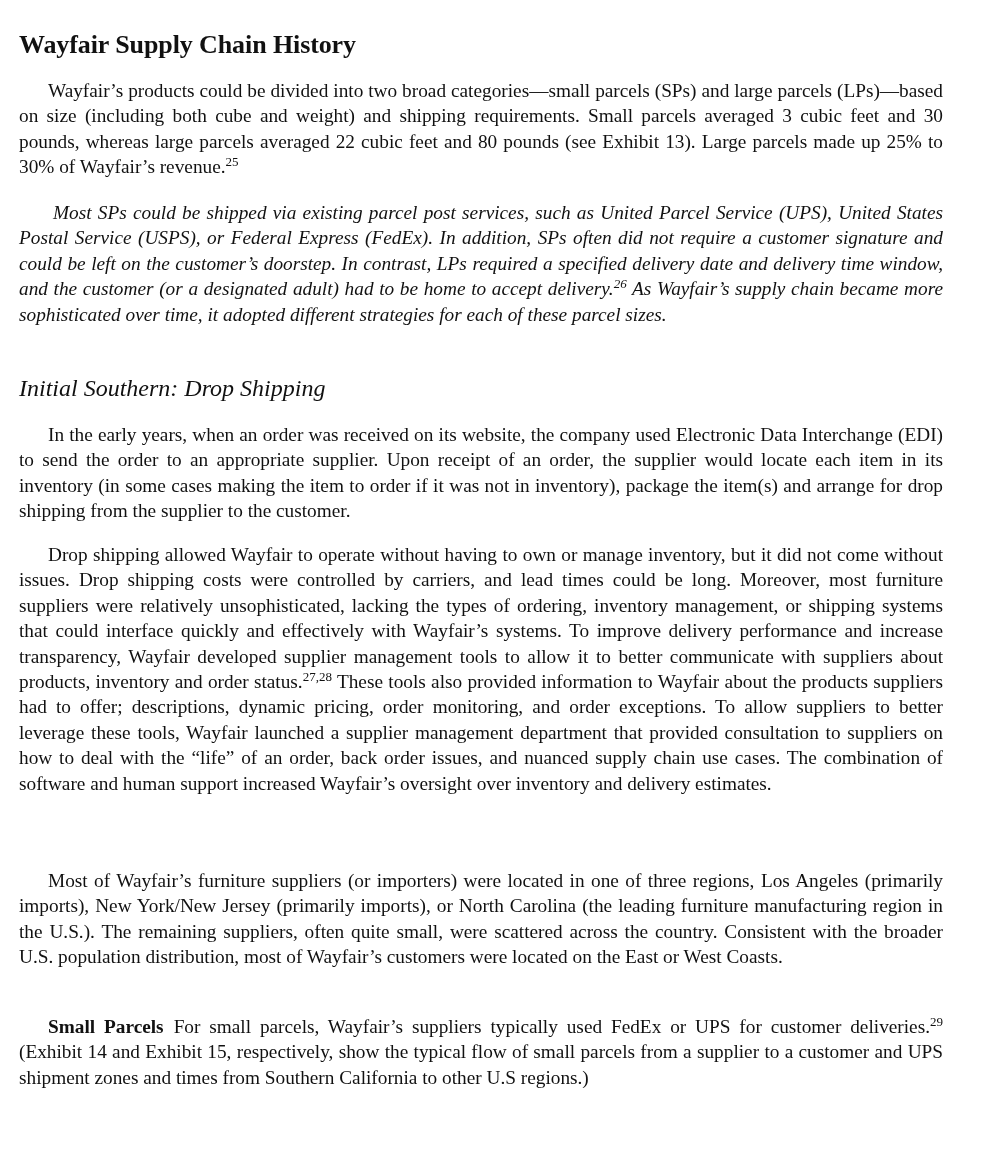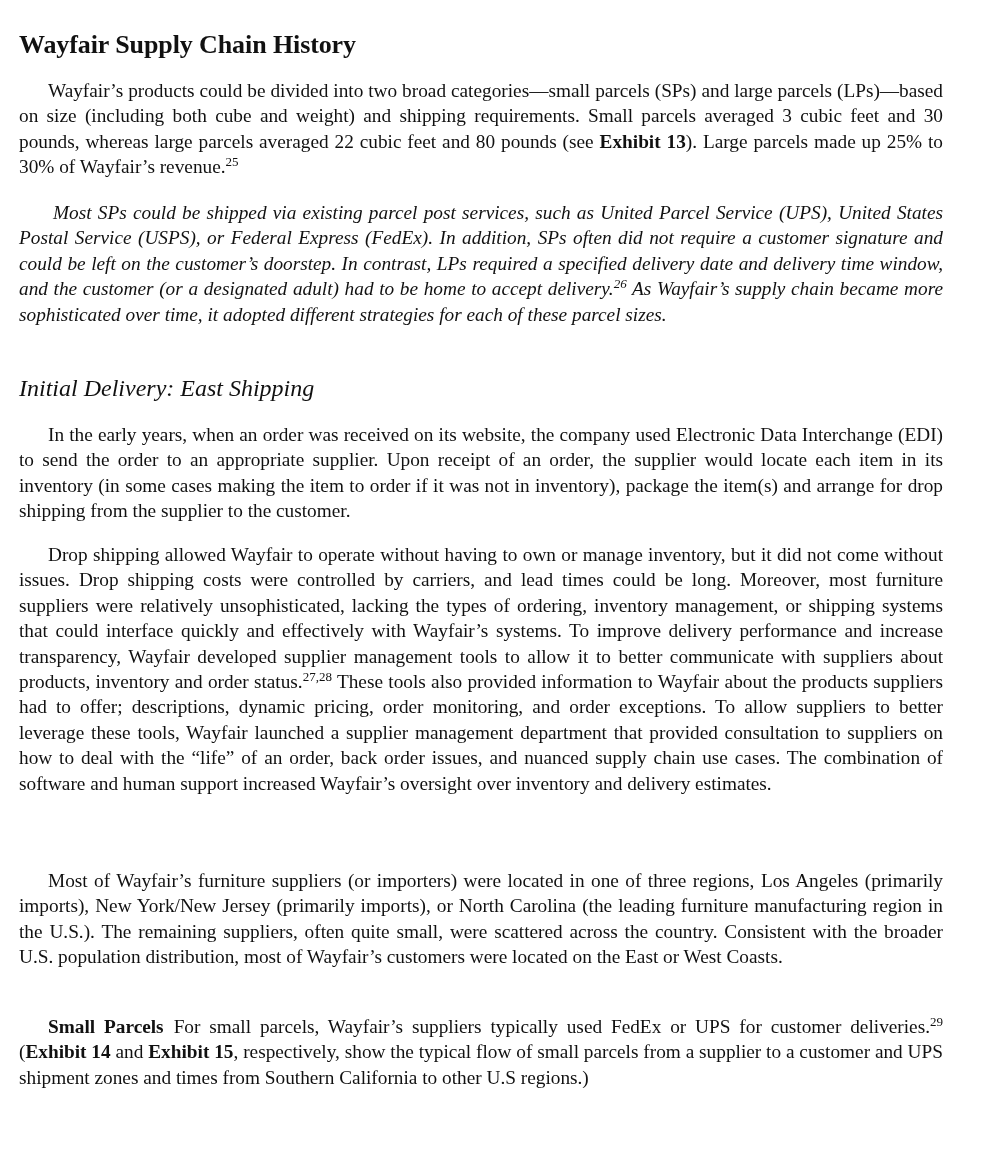--- a/index.html
+++ b/index.html
@@ -20,34 +20,34 @@
     text-align: justify; text-indent: 29px;
     hyphens: none;
   }
   .para.indent2 { text-indent: 34px; font-style: italic; }
   .para sup { font-size: 13px; line-height: 0; vertical-align: 7px; }
   .subhead {
     position: absolute; left: 19px; top: 372px; margin: 0;
     font-size: 24px; font-style: italic; font-weight: normal; line-height: 32px;
   }
   .runin { font-weight: bold; margin-right: 10px; }
-  b { font-weight: bold; }
+  b { font-weight: normal; }
 </style>
 </head>
 <body>
 
 <div class="page">
 
   <h1 class="title">Wayfair Supply Chain History</h1>
 
   <p class="para" style="top:78px;"><span>Wayfair’s products could be divided into two broad categories—small parcels (SPs) and large parcels (LPs)—based on size (including both cube and weight) and shipping requirements. Small parcels averaged 3 cubic feet and 30 pounds, whereas large parcels averaged 22 cubic feet and 80 pounds (see </span><b>Exhibit 13</b><span>). Large parcels made up 25% to 30% of Wayfair’s revenue.</span><sup>25</sup></p>
 
   <p class="para indent2" style="top:200px;"><span>Most SPs could be shipped via existing parcel post services, such as United Parcel Service (UPS), United States Postal Service (USPS), or Federal Express (FedEx). In addition, SPs often did not require a customer signature and could be left on the customer’s doorstep. In contrast, LPs required a specified delivery date and delivery time window, and the customer (or a designated adult) had to be home to accept delivery.</span><sup>26</sup><span> As Wayfair’s supply chain became more sophisticated over time, it adopted different strategies for each of these parcel sizes.</span></p>
 
-  <h2 class="subhead">Initial Delivery: East Shipping</h2>
+  <h2 class="subhead">Initial Southern: Drop Shipping</h2>
 
   <p class="para" style="top:422px;"><span>In the early years, when an order was received on its website, the company used Electronic Data Interchange (EDI) to send the order to an appropriate supplier. Upon receipt of an order, the supplier would locate each item in its inventory (in some cases making the item to order if it was not in inventory), package the item(s) and arrange for drop shipping from the supplier to the customer.</span></p>
 
   <p class="para" style="top:542px;"><span>Drop shipping allowed Wayfair to operate without having to own or manage inventory, but it did not come without issues. Drop shipping costs were controlled by carriers, and lead times could be long. Moreover, most furniture suppliers were relatively unsophisticated, lacking the types of ordering, inventory management, or shipping systems that could interface quickly and effectively with Wayfair’s systems. To improve delivery performance and increase transparency, Wayfair developed supplier management tools to allow it to better communicate with suppliers about products, inventory and order status.</span><sup>27,28</sup><span> These tools also provided information to Wayfair about the products suppliers had to offer; descriptions, dynamic pricing, order monitoring, and order exceptions. To allow suppliers to better leverage these tools, Wayfair launched a supplier management department that provided consultation to suppliers on how to deal with the “life” of an order, back order issues, and nuanced supply chain use cases. The combination of software and human support increased Wayfair’s oversight over inventory and delivery estimates.</span></p>
 
   <p class="para" style="top:868px;"><span>Most of Wayfair’s furniture suppliers (or importers) were located in one of three regions, Los Angeles (primarily imports), New York/New Jersey (primarily imports), or North Carolina (the leading furniture manufacturing region in the U.S.). The remaining suppliers, often quite small, were scattered across the country. Consistent with the broader U.S. population distribution, most of Wayfair’s customers were located on the East or West Coasts.</span></p>
 
   <p class="para" style="top:1014px;"><b class="runin">Small Parcels</b><span>For small parcels, Wayfair’s suppliers typically used FedEx or UPS for customer deliveries.</span><sup>29</sup><span> (</span><b>Exhibit 14</b><span> and </span><b>Exhibit 15</b><span>, respectively, show the typical flow of small parcels from a supplier to a customer and UPS shipment zones and times from Southern California to other U.S regions.)</span></p>
 
 </div>

